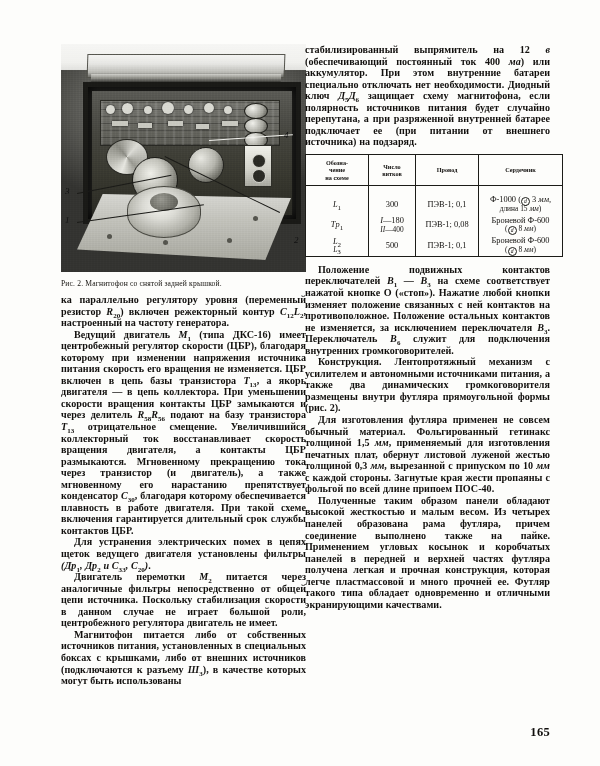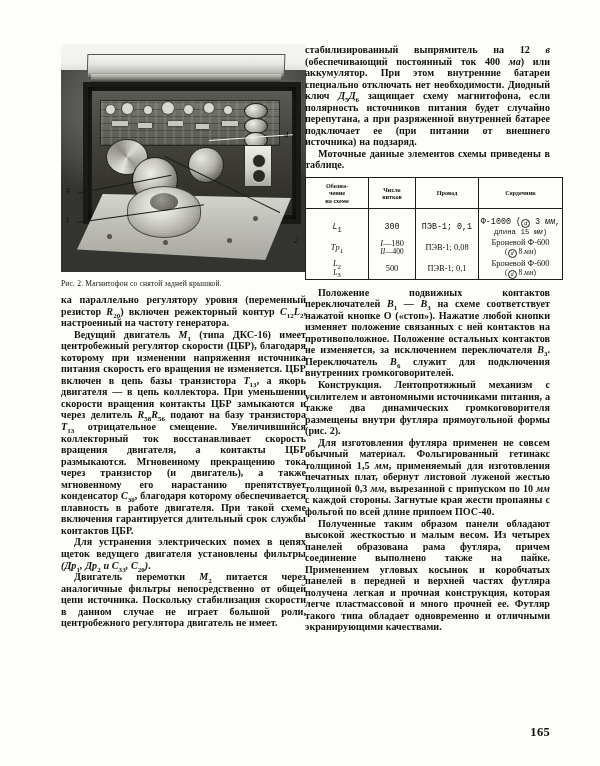--- a/index.html
+++ b/index.html
@@ -206,21 +206,21 @@
     font-size:6.2px;
     font-weight:700;
     line-height:7.4px;
     padding:4px 1px 4px 1px;
   }
   table.windings tbody td{
     font-size:8.4px;
     line-height:9.6px;
     padding:1px 1px;
   }
-  table.windings tbody tr.first td{padding-top:9px;font-family:Liberation Mono, monospace;}
+  table.windings tbody tr.first td{padding-top:9px;}
   table.windings tbody tr.last td{padding-bottom:9px;}
   table.windings tbody tr:last-child td{border-bottom:1.6px solid #1c1c18;}
   .c1{width:60px;}
   .c2{width:44px;}
   .c3{width:60px;}
   .c4{width:81px;}
   .sym{font-style:italic;}
   .core-sub{font-size:7.4px;display:block;line-height:8.6px;}
   .dia{display:inline-block;border:1px solid #1c1c18;border-radius:50%;
        width:7px;height:7px;line-height:7px;font-size:5.5px;font-style:italic;
@@ -313,27 +313,27 @@
       </div>
 
       <p class="body">ка параллельно регулятору уровня (переменный резистор <span class="it">R</span><sub>20</sub>) включен режекторный контур <span class="it">C</span><sub>12</sub><span class="it">L</span><sub>2</sub>, настроенный на частоту генератора.</p>
 
       <p class="body ind">Ведущий двигатель <span class="it">M</span><sub>1</sub> (типа ДКС-16) имеет центробежный регулятор скорости (ЦБР), благодаря которому при изменении напряжения источника питания скорость его вращения не изменяется. ЦБР включен в цепь базы транзистора <span class="it">T</span><sub>13</sub>, а якорь двигателя — в цепь коллектора. При уменьшении скорости вращения контакты ЦБР замыкаются и через делитель <span class="it">R</span><sub>58</sub><span class="it">R</span><sub>56</sub> подают на базу транзистора <span class="it">T</span><sub>13</sub> отрицательное смещение. Увеличившийся коллекторный ток восстанавливает скорость вращения двигателя, а контакты ЦБР размыкаются. Мгновенному прекращению тока через транзистор (и двигатель), а также мгновенному его нарастанию препятствует конденсатор <span class="it">C</span><sub>30</sub>, благодаря которому обеспечивается плавность в работе двигателя. При такой схеме включения гарантируется длительный срок службы контактов ЦБР.</p>
 
       <p class="body ind">Для устранения электрических помех в цепях щеток ведущего двигателя установлены фильтры <span class="it">(Др</span><sub>1</sub><span class="it">, Др</span><sub>2</sub> <span class="it">и C</span><sub>33</sub><span class="it">, C</span><sub>20</sub><span class="it">)</span>.</p>
 
       <p class="body ind">Двигатель перемотки <span class="it">M</span><sub>2</sub> питается через аналогичные фильтры непосредственно от общей цепи источника. Поскольку стабилизация скорости в данном случае не играет большой роли, центробежного регулятора двигатель не имеет.</p>
 
+      <p class="body ind">Магнитофон питается либо от собственных источников питания, установленных в специальных боксах с крышками, либо от внешних источников (подключаются к разъему <span class="it">Ш</span><sub>3</sub>), в качестве которых могут быть использованы</p>
     </div>
 
     <div class="col col-right">
 
       <p class="body">стабилизированный выпрямитель на 12 <span class="it">в</span> (обеспечивающий постоянный ток 400 <span class="it">ма</span>) или аккумулятор. При этом внутренние батареи специально отключать нет необходимости. Диодный ключ <span class="it">Д</span><sub>5</sub><span class="it">Д</span><sub>6</sub> защищает схему магнитофона, если полярность источников питания будет случайно перепутана, а при разряженной внутренней батарее подключает ее (при питании от внешнего источника) на подзаряд.</p>
 
-      <p class="body ind">Моточные данные элементов схемы приведены в таблице.</p>
 
       <div class="tbl-wrap">
         <table class="windings">
           <thead>
             <tr>
               <th class="c1">
                 <span>Обозна-</span><br>
                 <span>чение</span><br>
                 <span>на схеме</span>
               </th>

